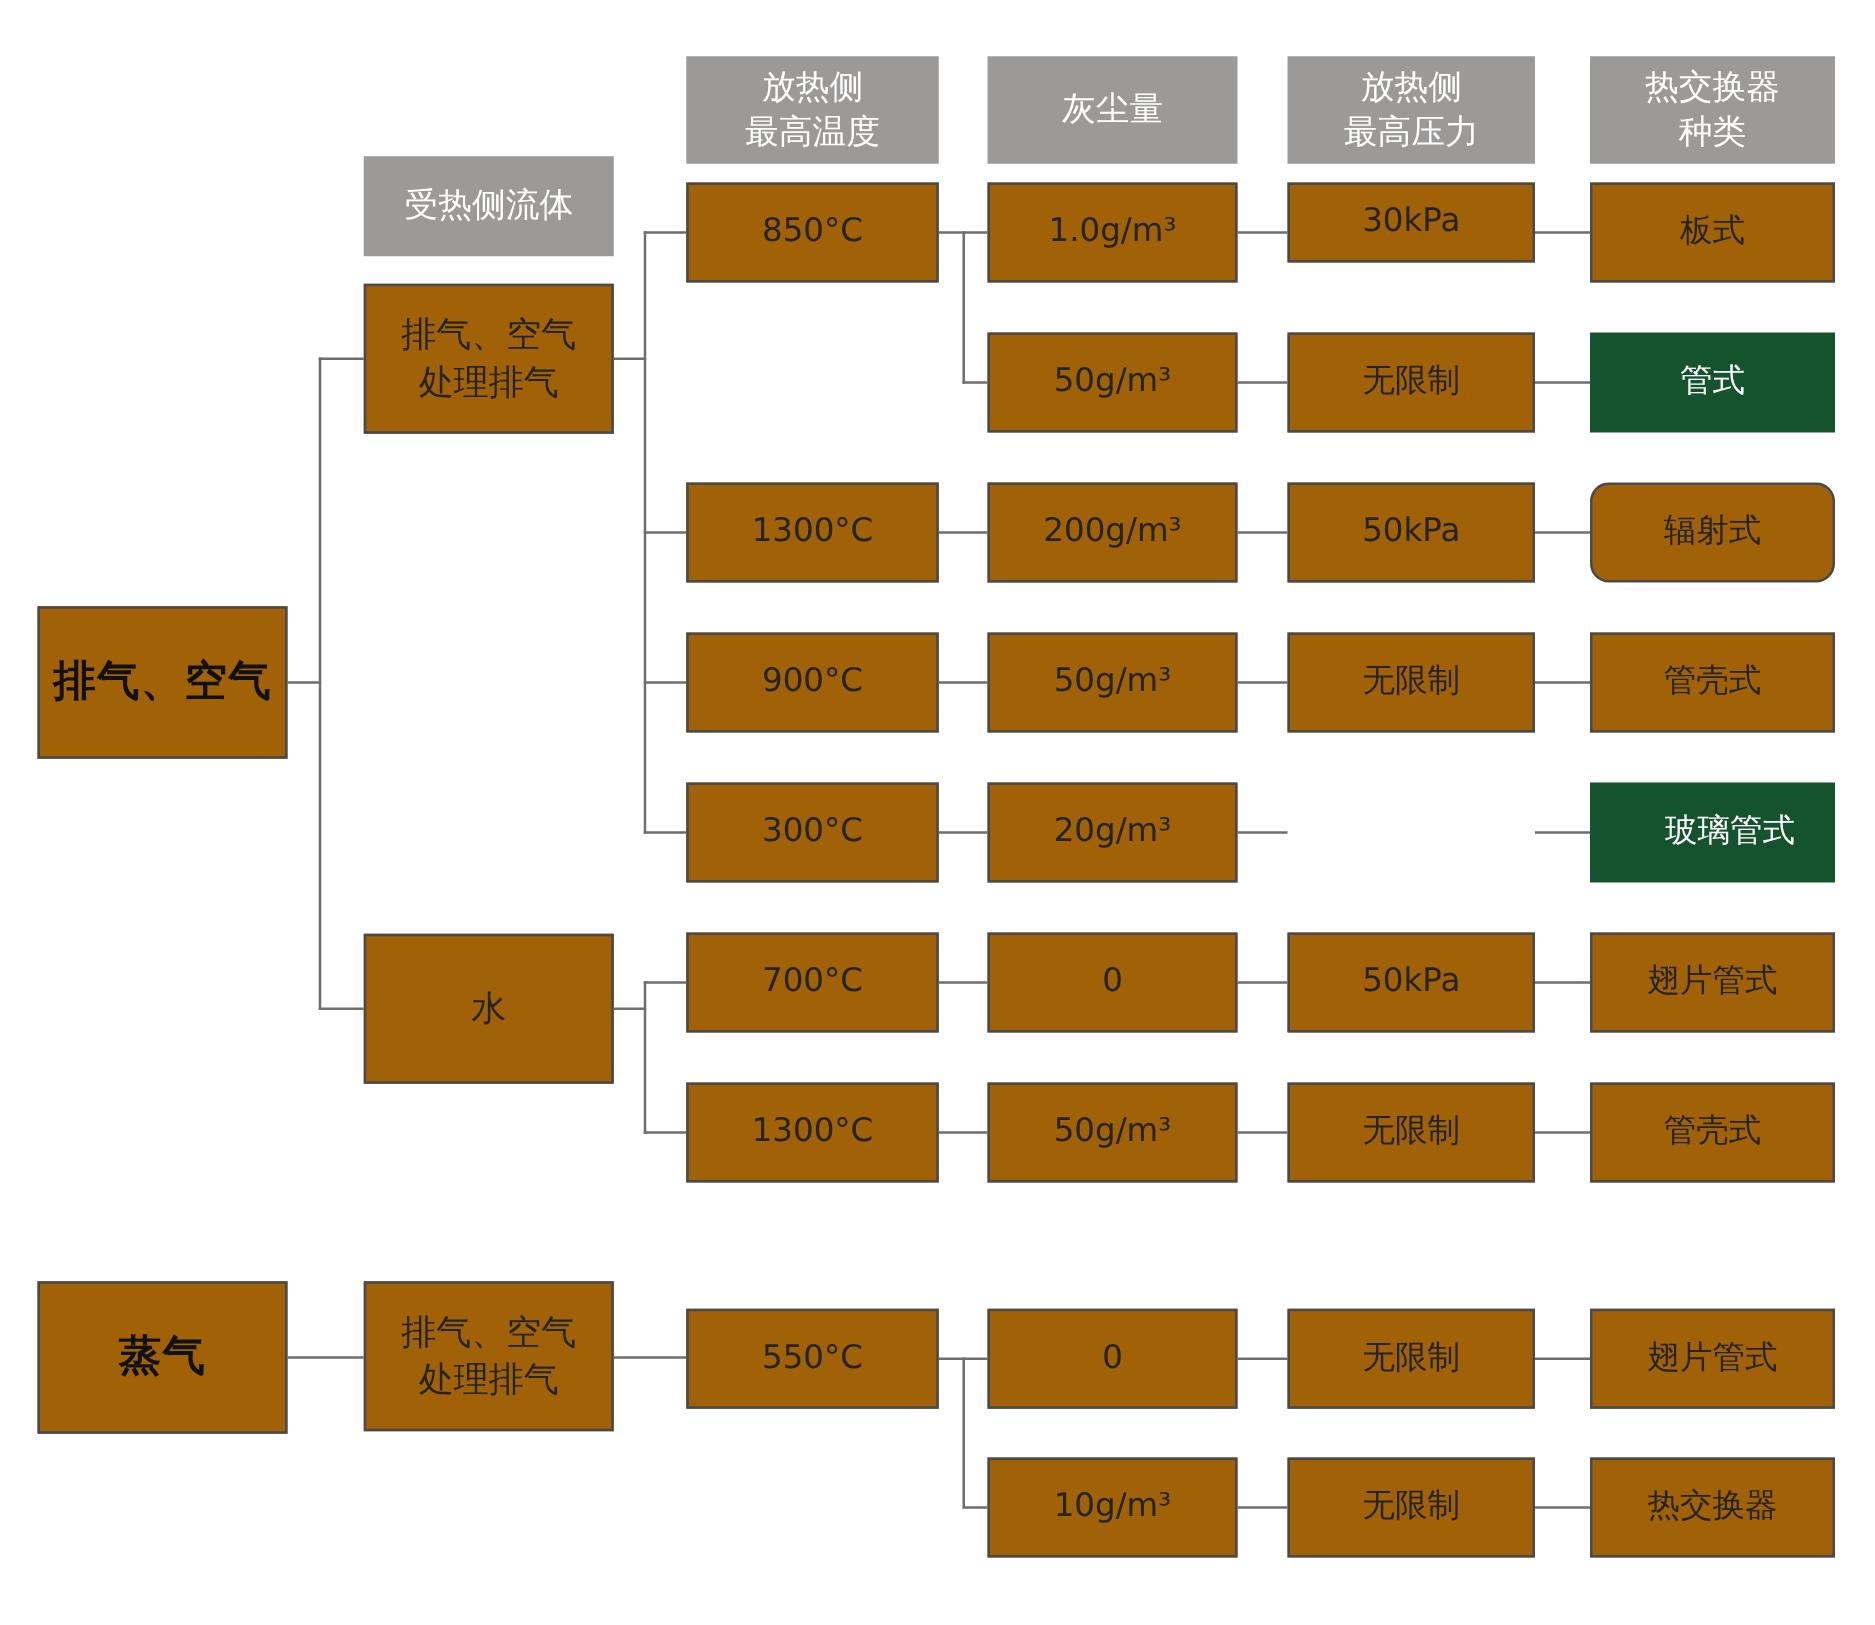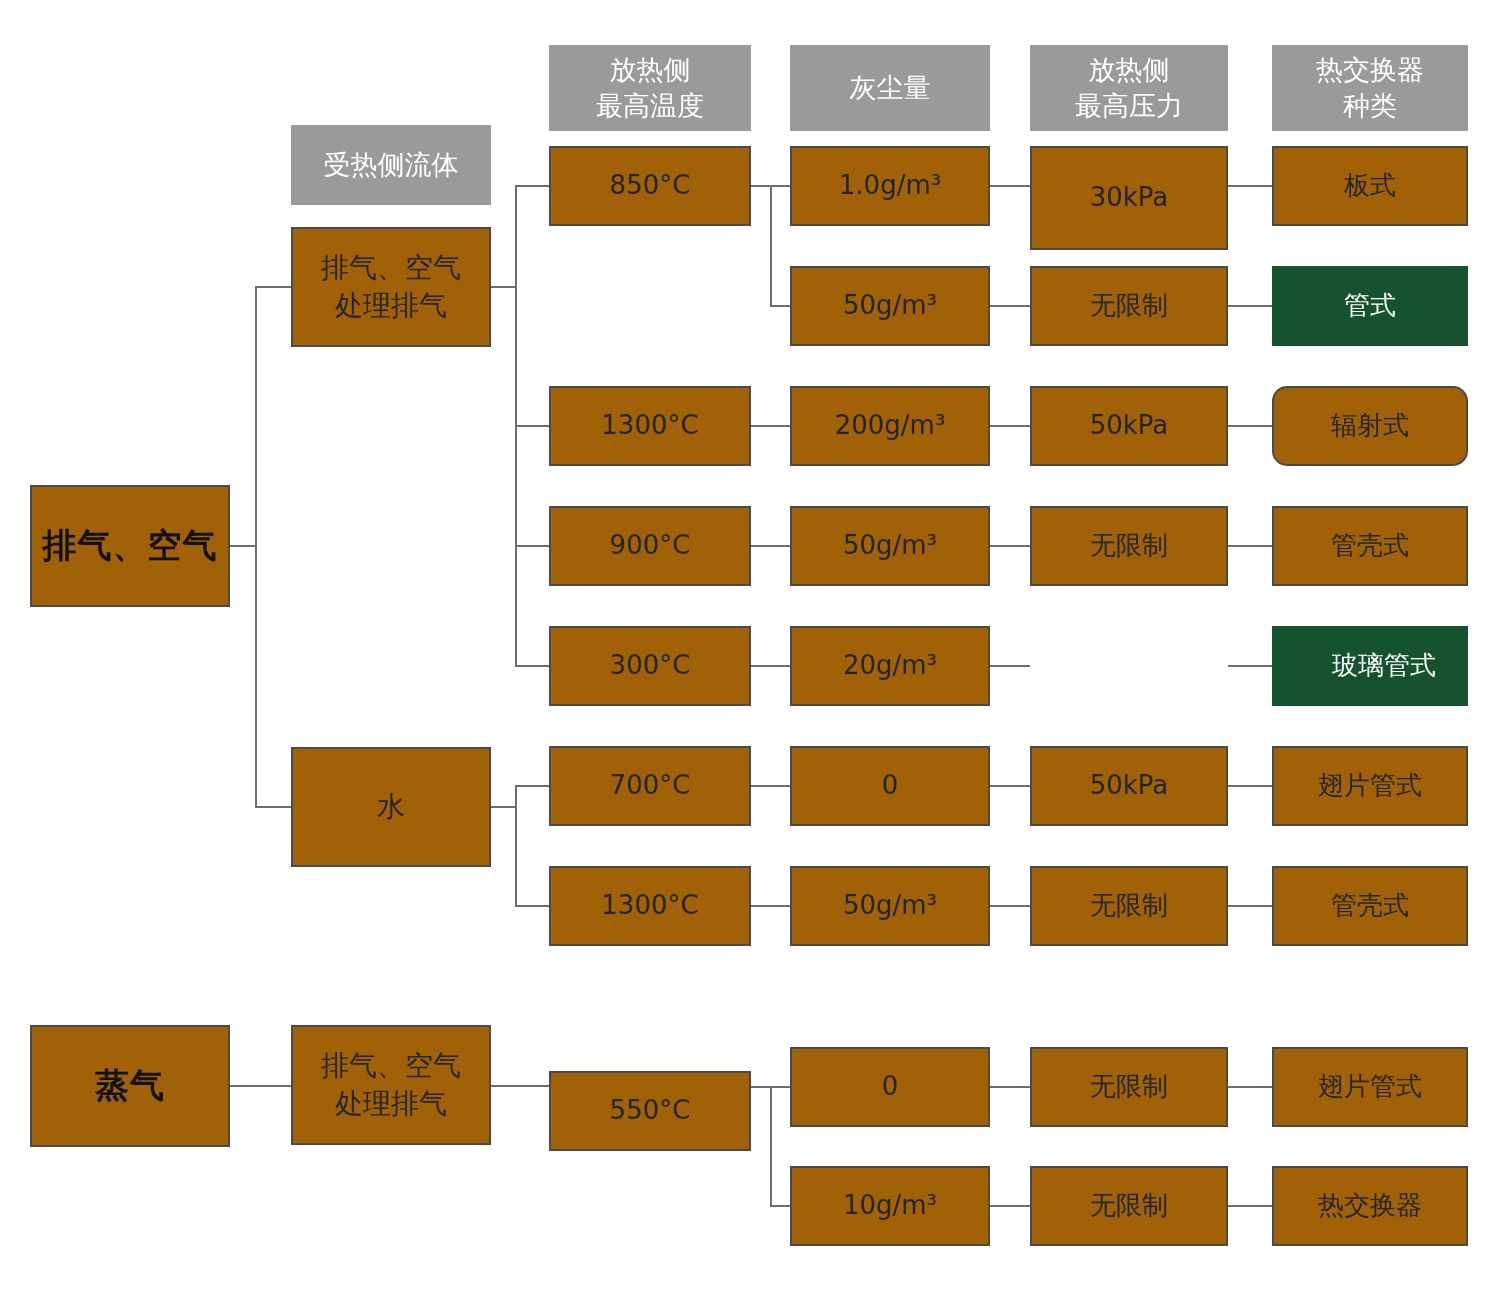--- a/index.html
+++ b/index.html
@@ -68,33 +68,33 @@
   <div class="box fluid" style="left:291px;top:747px;width:200px;height:120px;">水</div>
   <div class="box fluid" style="left:291px;top:1025px;width:200px;height:120px;">排气、空气
 处理排气</div>
 
   <div class="box" style="left:549px;top:146px;width:202px;height:80px;">850°C</div>
   <div class="box" style="left:549px;top:386px;width:202px;height:80px;">1300°C</div>
   <div class="box" style="left:549px;top:506px;width:202px;height:80px;">900°C</div>
   <div class="box" style="left:549px;top:626px;width:202px;height:80px;">300°C</div>
   <div class="box" style="left:549px;top:746px;width:202px;height:80px;">700°C</div>
   <div class="box" style="left:549px;top:866px;width:202px;height:80px;">1300°C</div>
-  <div class="box" style="left:549px;top:1047px;width:202px;height:80px;margin-top:24px;">550°C</div>
+  <div class="box" style="left:549px;top:1047px;width:202px;height:80px;">550°C</div>
 
   <div class="box" style="left:790px;top:146px;width:200px;height:80px;">1.0g/m³</div>
   <div class="box" style="left:790px;top:266px;width:200px;height:80px;">50g/m³</div>
   <div class="box" style="left:790px;top:386px;width:200px;height:80px;">200g/m³</div>
   <div class="box" style="left:790px;top:506px;width:200px;height:80px;">50g/m³</div>
   <div class="box" style="left:790px;top:626px;width:200px;height:80px;">20g/m³</div>
   <div class="box" style="left:790px;top:746px;width:200px;height:80px;">0</div>
   <div class="box" style="left:790px;top:866px;width:200px;height:80px;">50g/m³</div>
   <div class="box" style="left:790px;top:1047px;width:200px;height:80px;">0</div>
   <div class="box" style="left:790px;top:1166px;width:200px;height:80px;">10g/m³</div>
 
-  <div class="box" style="left:1030px;top:146px;width:198px;height:104px;">30kPa</div>
+  <div class="box" style="left:1030px;top:146px;width:198px;height:64px;">30kPa</div>
   <div class="box" style="left:1030px;top:266px;width:198px;height:80px;">无限制</div>
   <div class="box" style="left:1030px;top:386px;width:198px;height:80px;">50kPa</div>
   <div class="box" style="left:1030px;top:506px;width:198px;height:80px;">无限制</div>
   <div class="box" style="left:1030px;top:746px;width:198px;height:80px;">50kPa</div>
   <div class="box" style="left:1030px;top:866px;width:198px;height:80px;">无限制</div>
   <div class="box" style="left:1030px;top:1047px;width:198px;height:80px;">无限制</div>
   <div class="box" style="left:1030px;top:1166px;width:198px;height:80px;">无限制</div>
 
   <div class="box" style="left:1272px;top:146px;width:196px;height:80px;">板式</div>
   <div class="box teal" style="left:1272px;top:266px;width:196px;height:80px;">管式</div>

